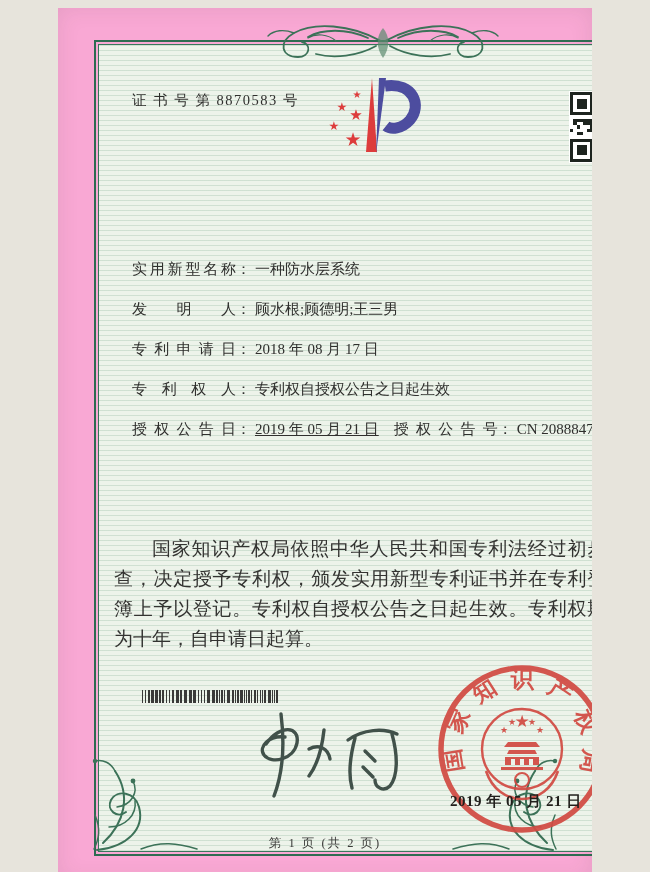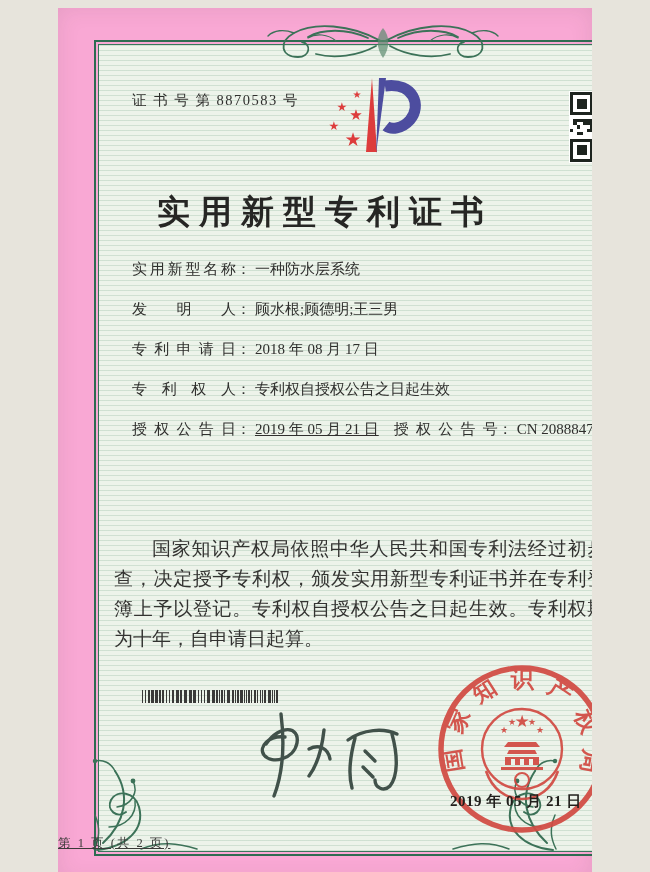--- a/index.html
+++ b/index.html
@@ -40,21 +40,21 @@
          line-height:30px;text-align:justify;color:#333331;}
   .paras p{margin:0;text-indent:2em;}
   .barcode{position:absolute;left:84px;top:682px;width:170px;height:13px;
            display:flex;align-items:stretch;}
   .barcode span{display:block;height:100%;}
   .director{position:absolute;left:88px;top:728px;font-size:17px;letter-spacing:4px;line-height:31px;color:#2c2c2a;}
   .signature{position:absolute;left:178px;top:696px;}
   .seal{position:absolute;left:366px;top:649px;opacity:.93;}
   .stamp-date{position:absolute;left:392px;top:784px;font-size:15px;font-weight:600;
               color:#211f1c;letter-spacing:.5px;white-space:nowrap;z-index:5;}
-  .footer{position:absolute;left:0;right:0;top:827px;font-size:12.5px;letter-spacing:2px;color:#3a3a38;text-decoration:underline;}
+  .footer{position:absolute;left:0;right:0;top:827px;text-align:center;font-size:12.5px;letter-spacing:2px;color:#3a3a38;}
 </style>
 </head>
 <body>
 
 <div class="stage">
 
   <div class="frame-outer">
     <div class="frame-inner"></div>
   </div>
 
@@ -332,21 +332,20 @@
       <rect x="4" y="20" width="1" height="1" fill="#1d241f"></rect>
       <rect x="5" y="20" width="1" height="1" fill="#1d241f"></rect>
       <rect x="6" y="20" width="1" height="1" fill="#1d241f"></rect>
       <rect x="10" y="20" width="1" height="1" fill="#1d241f"></rect>
       <rect x="14" y="20" width="1" height="1" fill="#1d241f"></rect>
       <rect x="15" y="20" width="1" height="1" fill="#1d241f"></rect>
       <rect x="19" y="20" width="1" height="1" fill="#1d241f"></rect>
       <rect x="20" y="20" width="1" height="1" fill="#1d241f"></rect>
     </svg>
 
-  <div class="title">实用新型专利证书</div>
 
   <div class="fields">
     <div class="frow">
       <span class="flabel">实用新型名称</span><span class="fcolon">：</span><span>一种防水层系统</span>
     </div>
     <div class="frow">
       <span class="flabel">发明人</span><span class="fcolon">：</span><span>顾水根;顾德明;王三男</span>
     </div>
     <div class="frow">
       <span class="flabel">专利申请日</span><span class="fcolon">：</span><span>2018 年 08 月 17 日</span>

